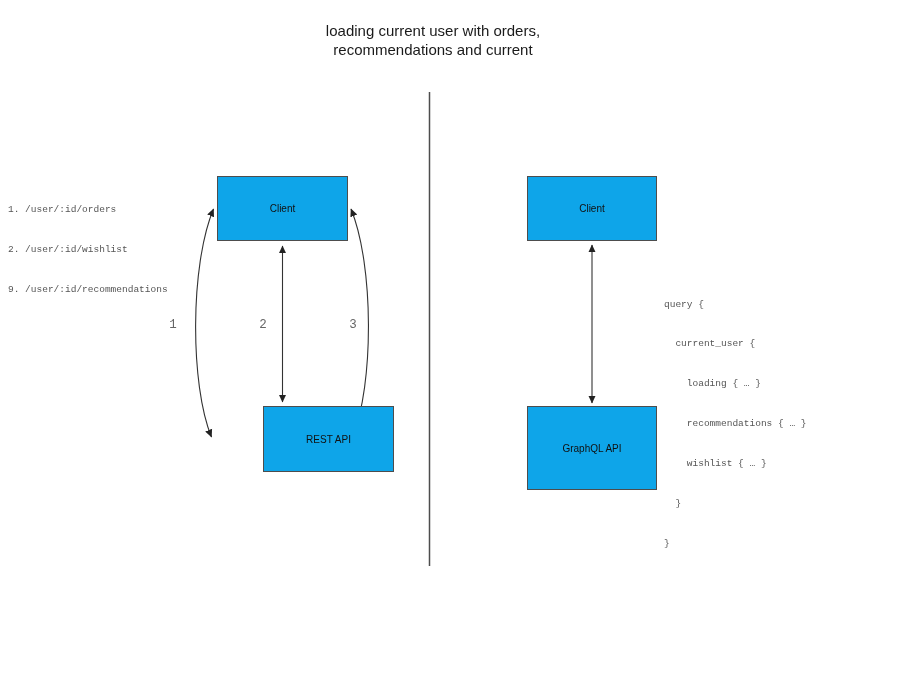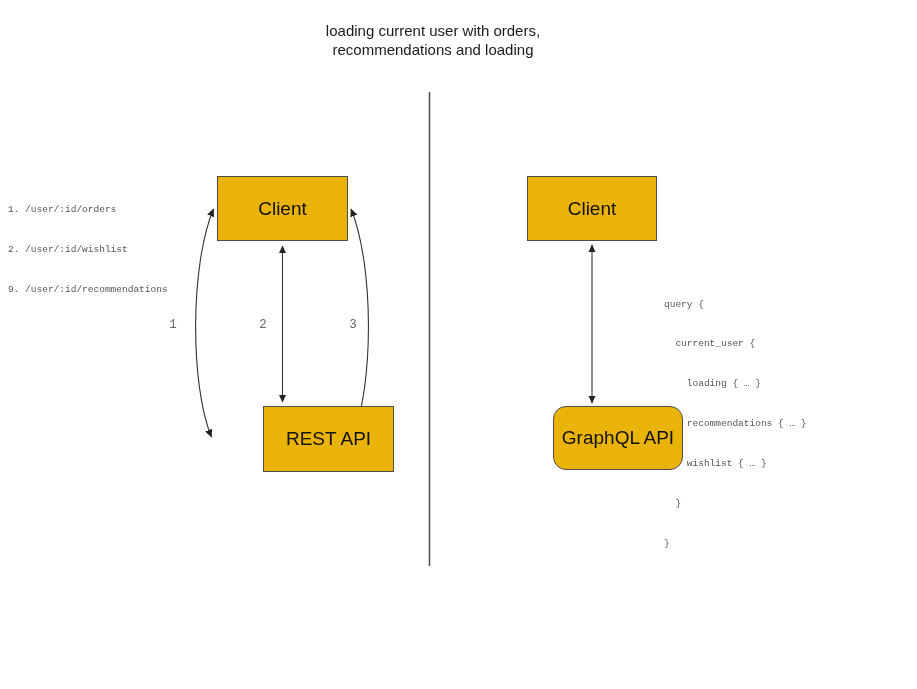--- a/index.html
+++ b/index.html
@@ -28,33 +28,33 @@
   .overlay {
     position: absolute;
     left: 0;
     top: 0;
     width: 917px;
     height: 689px;
     pointer-events: none;
   }
   .node {
     position: absolute;
-    background: #eab308;
+    background: #0ea5e9;
     border: 1px solid #4d4d4d;
     display: flex;
     align-items: center;
     justify-content: center;
-    font-size: 19px;
+    font-size: 10px;
     color: #111111;
     box-sizing: border-box;
   }
   .node.client-left  { left: 217px; top: 176px; width: 131px; height: 65px; }
   .node.rest-api     { left: 217px; top: 406px; width: 131px; height: 66px; margin-left: 46px; }
   .node.client-right { left: 527px; top: 176px; width: 130px; height: 65px; }
-  .node.graphql-api  { left: 553px; top: 406px; width: 130px; height: 64px; border-radius: 13px; }
+  .node.graphql-api  { left: 527px; top: 406px; width: 130px; height: 84px; }
   .mono {
     font-family: "Liberation Mono", "DejaVu Sans Mono", monospace;
     color: #555555;
   }
   .endpoints {
     position: absolute;
     left: 8px;
     top: 176px;
     font-size: 9.5px;
     line-height: 13.4px;
@@ -81,21 +81,21 @@
   .arrow-num.n2 { left: 251px; }
   .arrow-num.n3 { left: 341px; }
 </style>
 </head>
 <body>
 
 <div class="canvas">
 
   <div class="title">
     <div>loading current user with orders,</div>
-    <div>recommendations and loading</div>
+    <div>recommendations and current</div>
   </div>
 
   <svg class="overlay" viewBox="0 0 917 689" xmlns="http://www.w3.org/2000/svg">
     <defs>
       <marker id="ah" viewBox="0 0 10 10" refX="8.5" refY="5" markerWidth="8" markerHeight="8" orient="auto-start-reverse">
         <path d="M0,0.8 L9,5 L0,9.2 Z" fill="#222222"></path>
       </marker>
     </defs>
 
     <path d="M429.5,92 V566" stroke="#4d4d4d" stroke-width="1.5" fill="none"></path>

